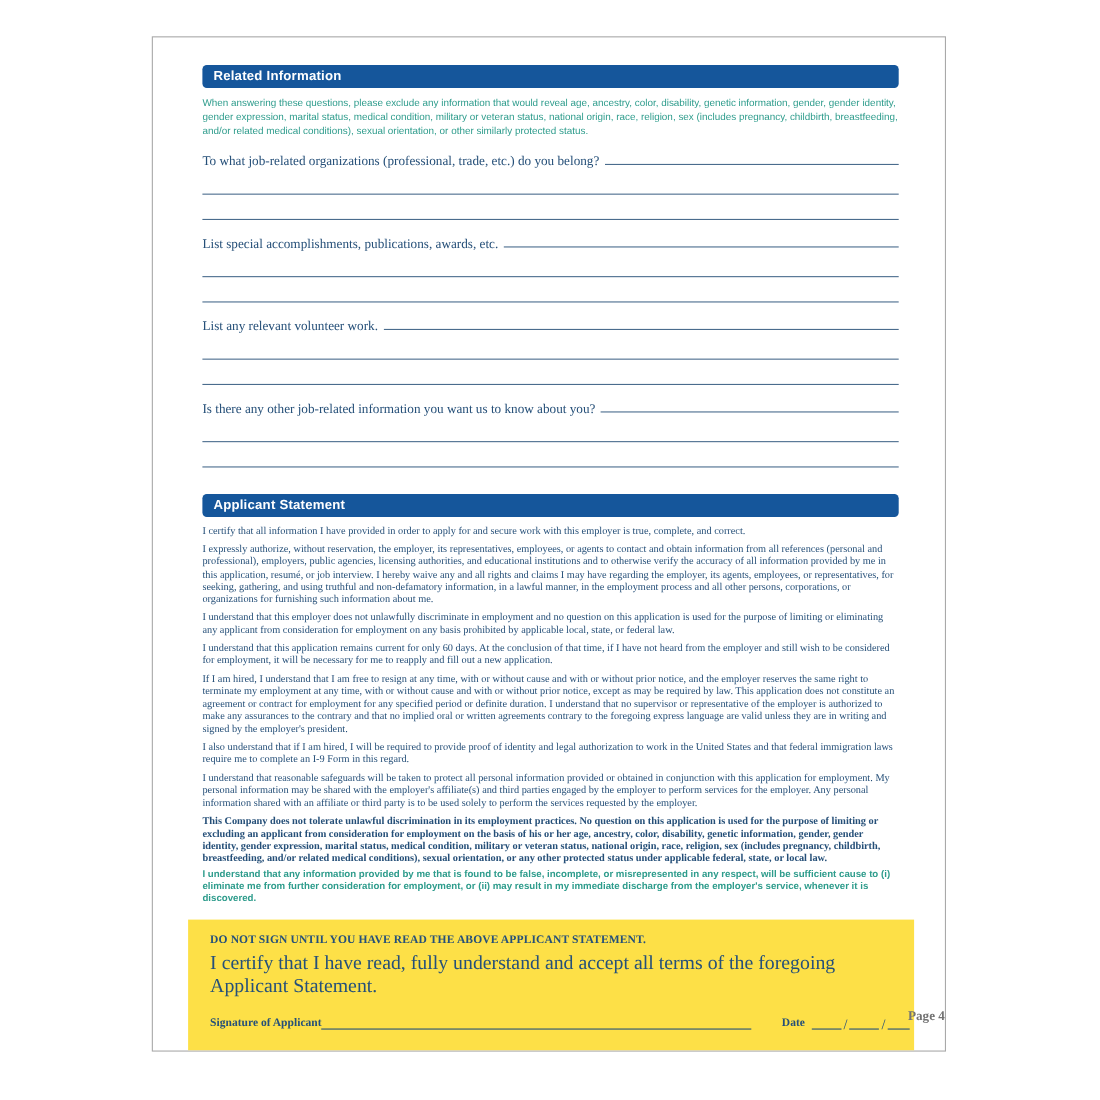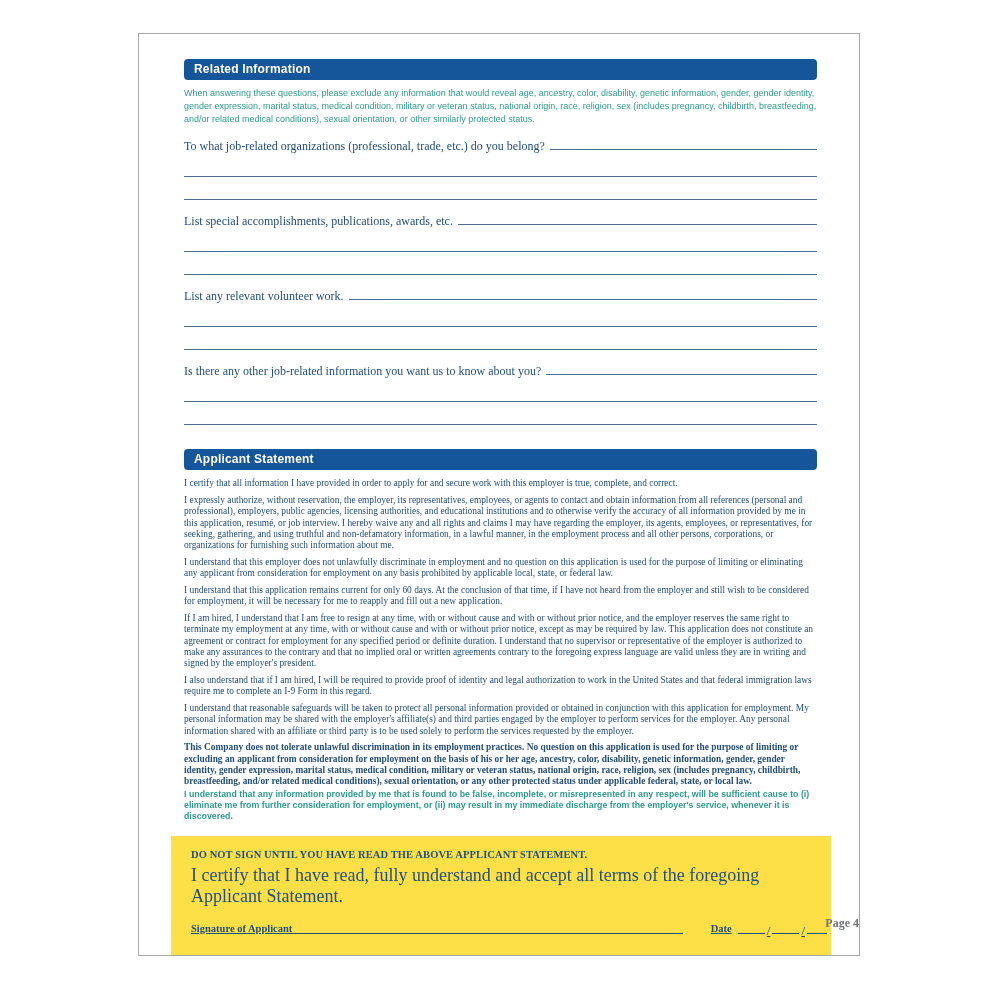--- a/index.html
+++ b/index.html
@@ -83,24 +83,23 @@
     font-weight: bold;
     font-size: 10.5px;
     letter-spacing: 0.1px;
   }
   .sig-certify {
     color: #25507a;
     font-size: 18px;
     margin-top: 5px;
   }
   .sig-row {
-    display: flex; align-items: flex-start;
+    display: flex; align-items: center;
     margin-top: 16px;
     color: #25507a;
-    text-decoration: underline;
   }
   .sig-label, .date-label { font-weight: bold; font-size: 10.5px; white-space: nowrap; }
   .sig-line {
     flex: 1 1 auto;
     border-bottom: 1px solid #25507a;
     height: 11px;
   }
   .date-label { margin-left: 28px; margin-right: 6px; }
   .date-seg { width: 27px; border-bottom: 1px solid #25507a; height: 11px; }
   .date-seg.short { width: 20px; }

